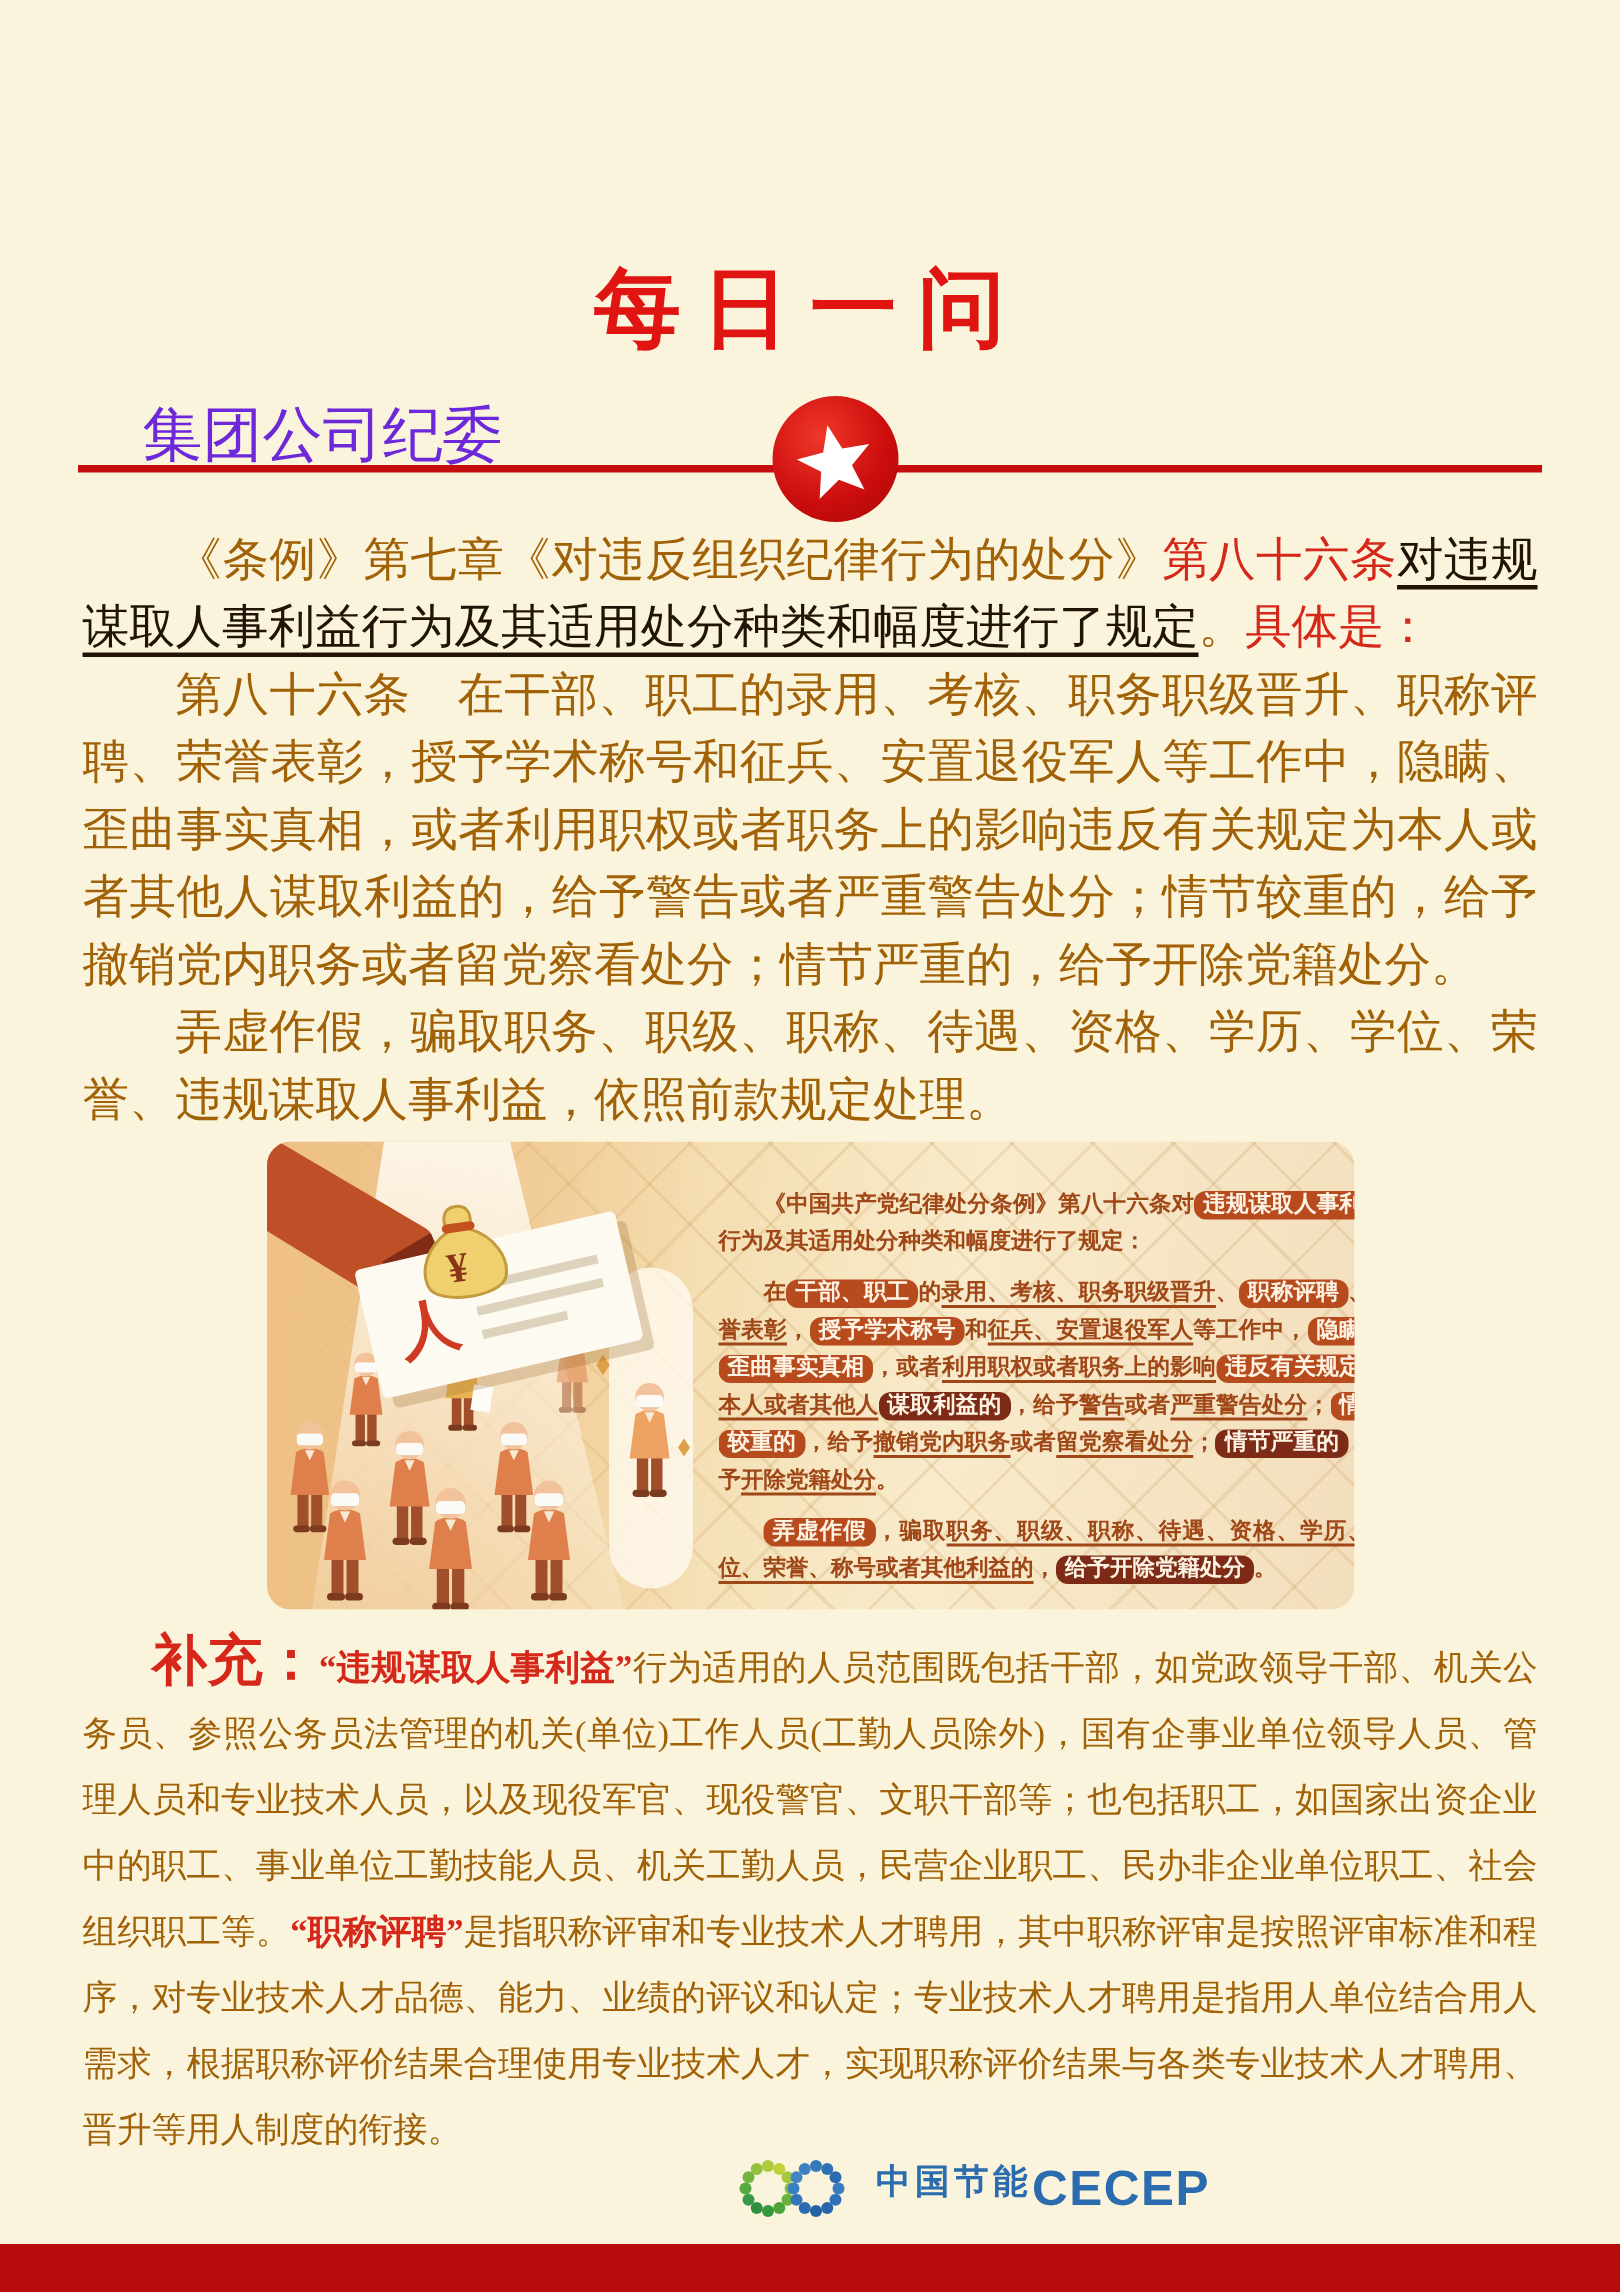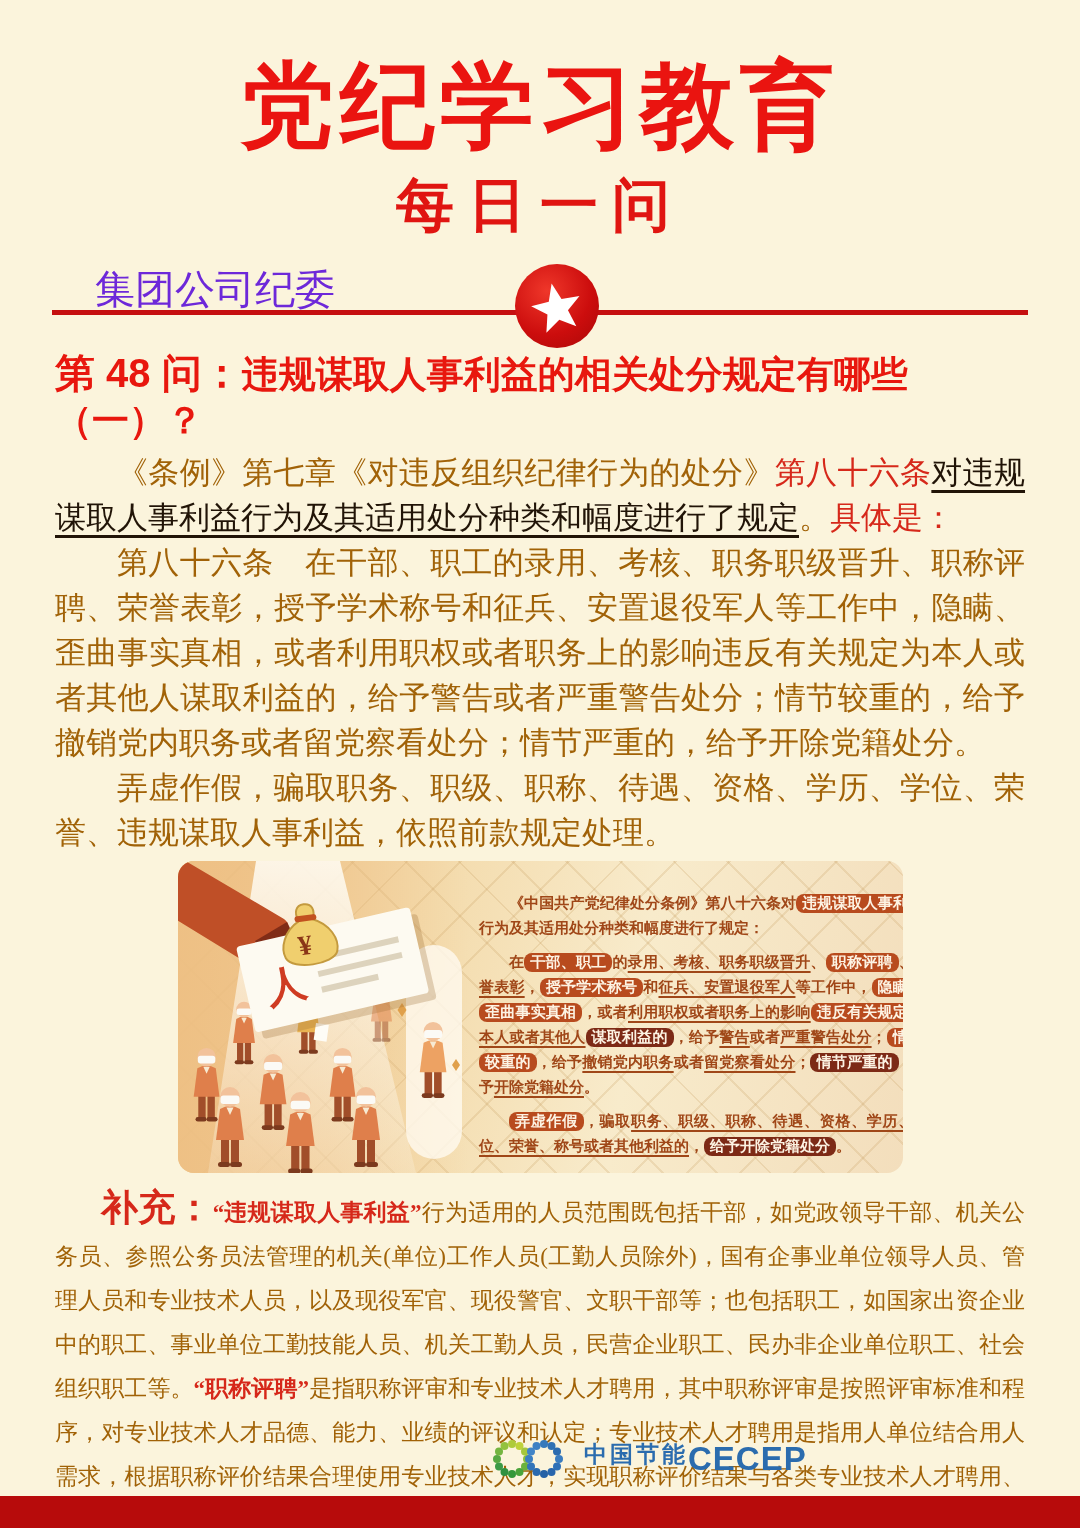--- a/index.html
+++ b/index.html
@@ -75,21 +75,20 @@
     font-family:"Liberation Sans",sans-serif;color:#2b6cae;font-weight:bold;}
   .logo-cn{font-size:23px;letter-spacing:3px;}
   .logo-en{font-size:33px;letter-spacing:1px;}
   .bottom-bar{position:absolute;left:0;right:0;bottom:0;height:32px;background:#b70b0b;}
 </style>
 </head>
 <body>
 
 <div class="page">
 
-  <h1 class="main-title">党纪学习教育</h1>
   <h2 class="sub-title">每日一问</h2>
 
   <div class="org-row">
     <span>集团公司纪委</span>
   </div>
 
   <div class="rule"></div>
 
   <div class="badge">
     <svg viewBox="0 0 86 86" width="86" height="86">
@@ -102,23 +101,20 @@
       </defs>
       <circle cx="43" cy="43" r="42" fill="url(#bgrad)"></circle>
       <g transform="translate(43,46) rotate(-12)">
         <polygon fill="#ffffff" points="0,-26 6.5,-8.9 24.7,-8 10.5,3.4 15.3,21 0,11 -15.3,21 -10.5,3.4 -24.7,-8 -6.5,-8.9"></polygon>
       </g>
     </svg>
   </div>
 
   <div class="content">
 
-    <div class="question">
-      <span class="q-label">第 48 问：</span><span>违规谋取人事利益的相关处分规定有哪些（一）？</span>
-    </div>
 
     <p class="para"><span class="sg-k">《条例》第七章《对违反组织纪律行为的处分》</span><span class="sg-r">第八十六条</span><span class="sg-ku">对违规谋取人事利益行为及其适用处分种类和幅度进行了规定</span><span class="sg-k">。</span><span class="sg-r">具体是：</span></p>
     <p class="para"><span class="sg-k">第八十六条　在干部、职工的录用、考核、职务职级晋升、职称评聘、荣誉表彰，授予学术称号和征兵、安置退役军人等工作中，隐瞒、歪曲事实真相，或者利用职权或者职务上的影响违反有关规定为本人或者其他人谋取利益的，给予警告或者严重警告处分；情节较重的，给予撤销党内职务或者留党察看处分；情节严重的，给予开除党籍处分。</span></p>
     <p class="para"><span class="sg-k">弄虚作假，骗取职务、职级、职称、待遇、资格、学历、学位、荣誉、违规谋取人事利益，依照前款规定处理。</span></p>
 
     <figure class="infographic" style="margin-top:6px;margin-bottom:0;">
 
       <svg class="art" viewBox="0 0 290 312">
         <defs>
           <linearGradient id="beamG" x1="0" y1="0" x2="0" y2="1">

